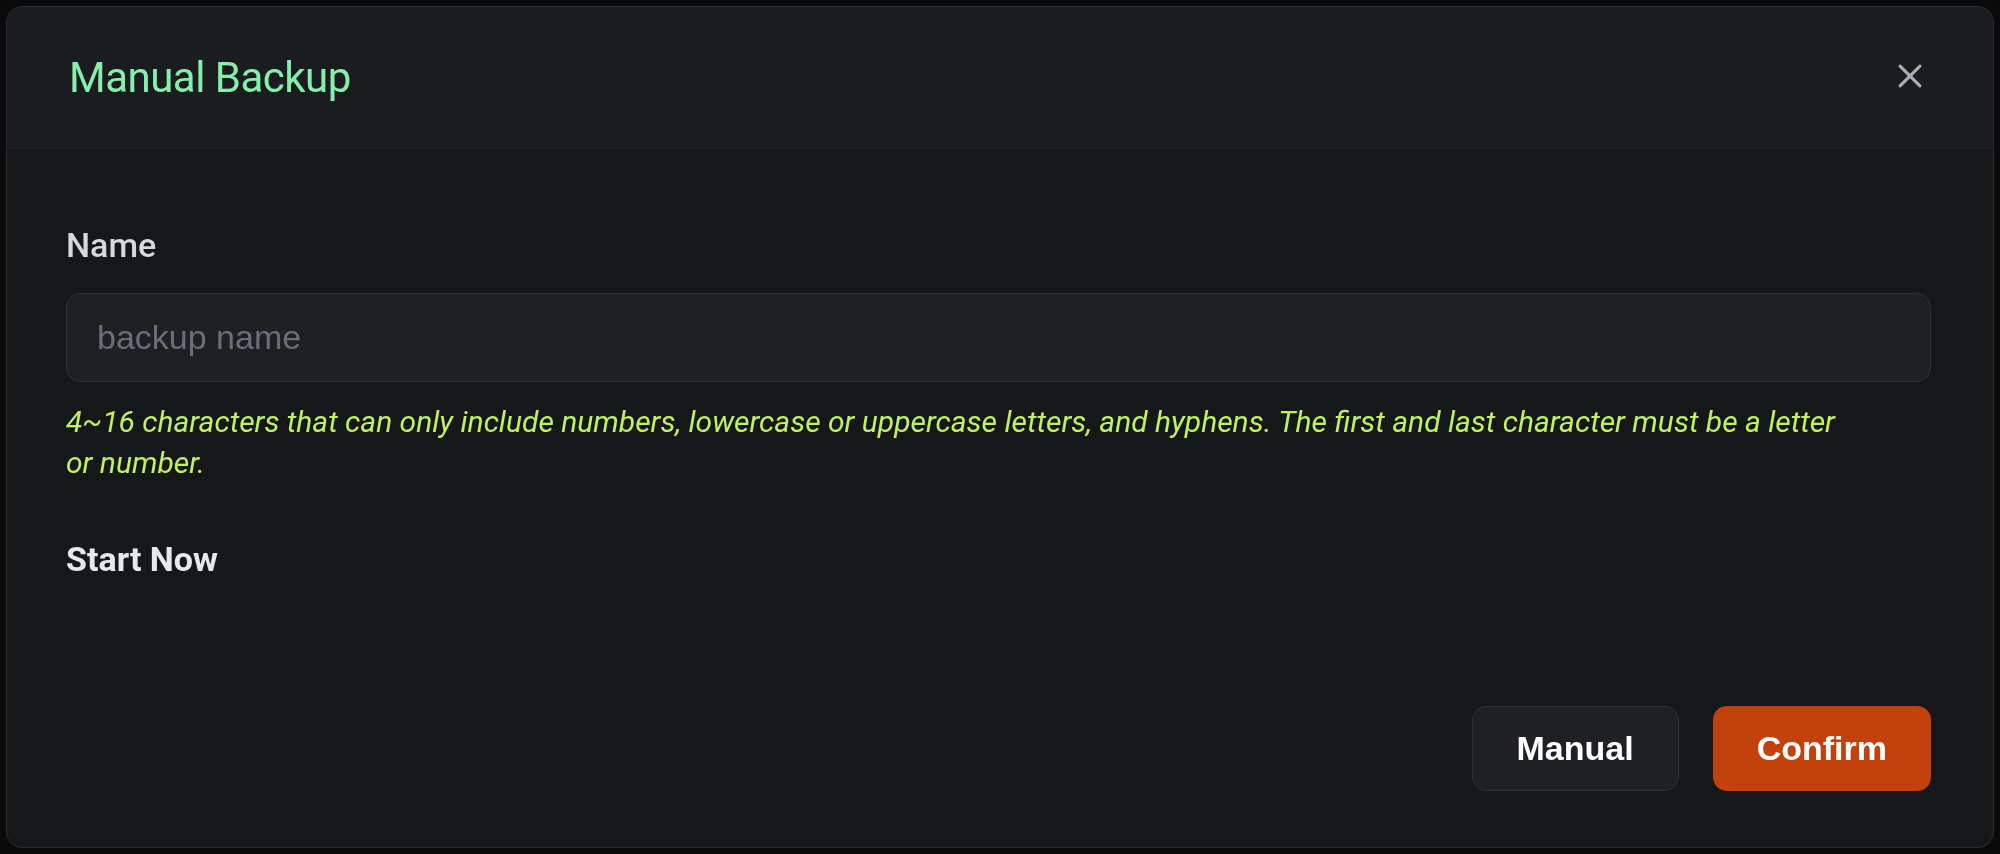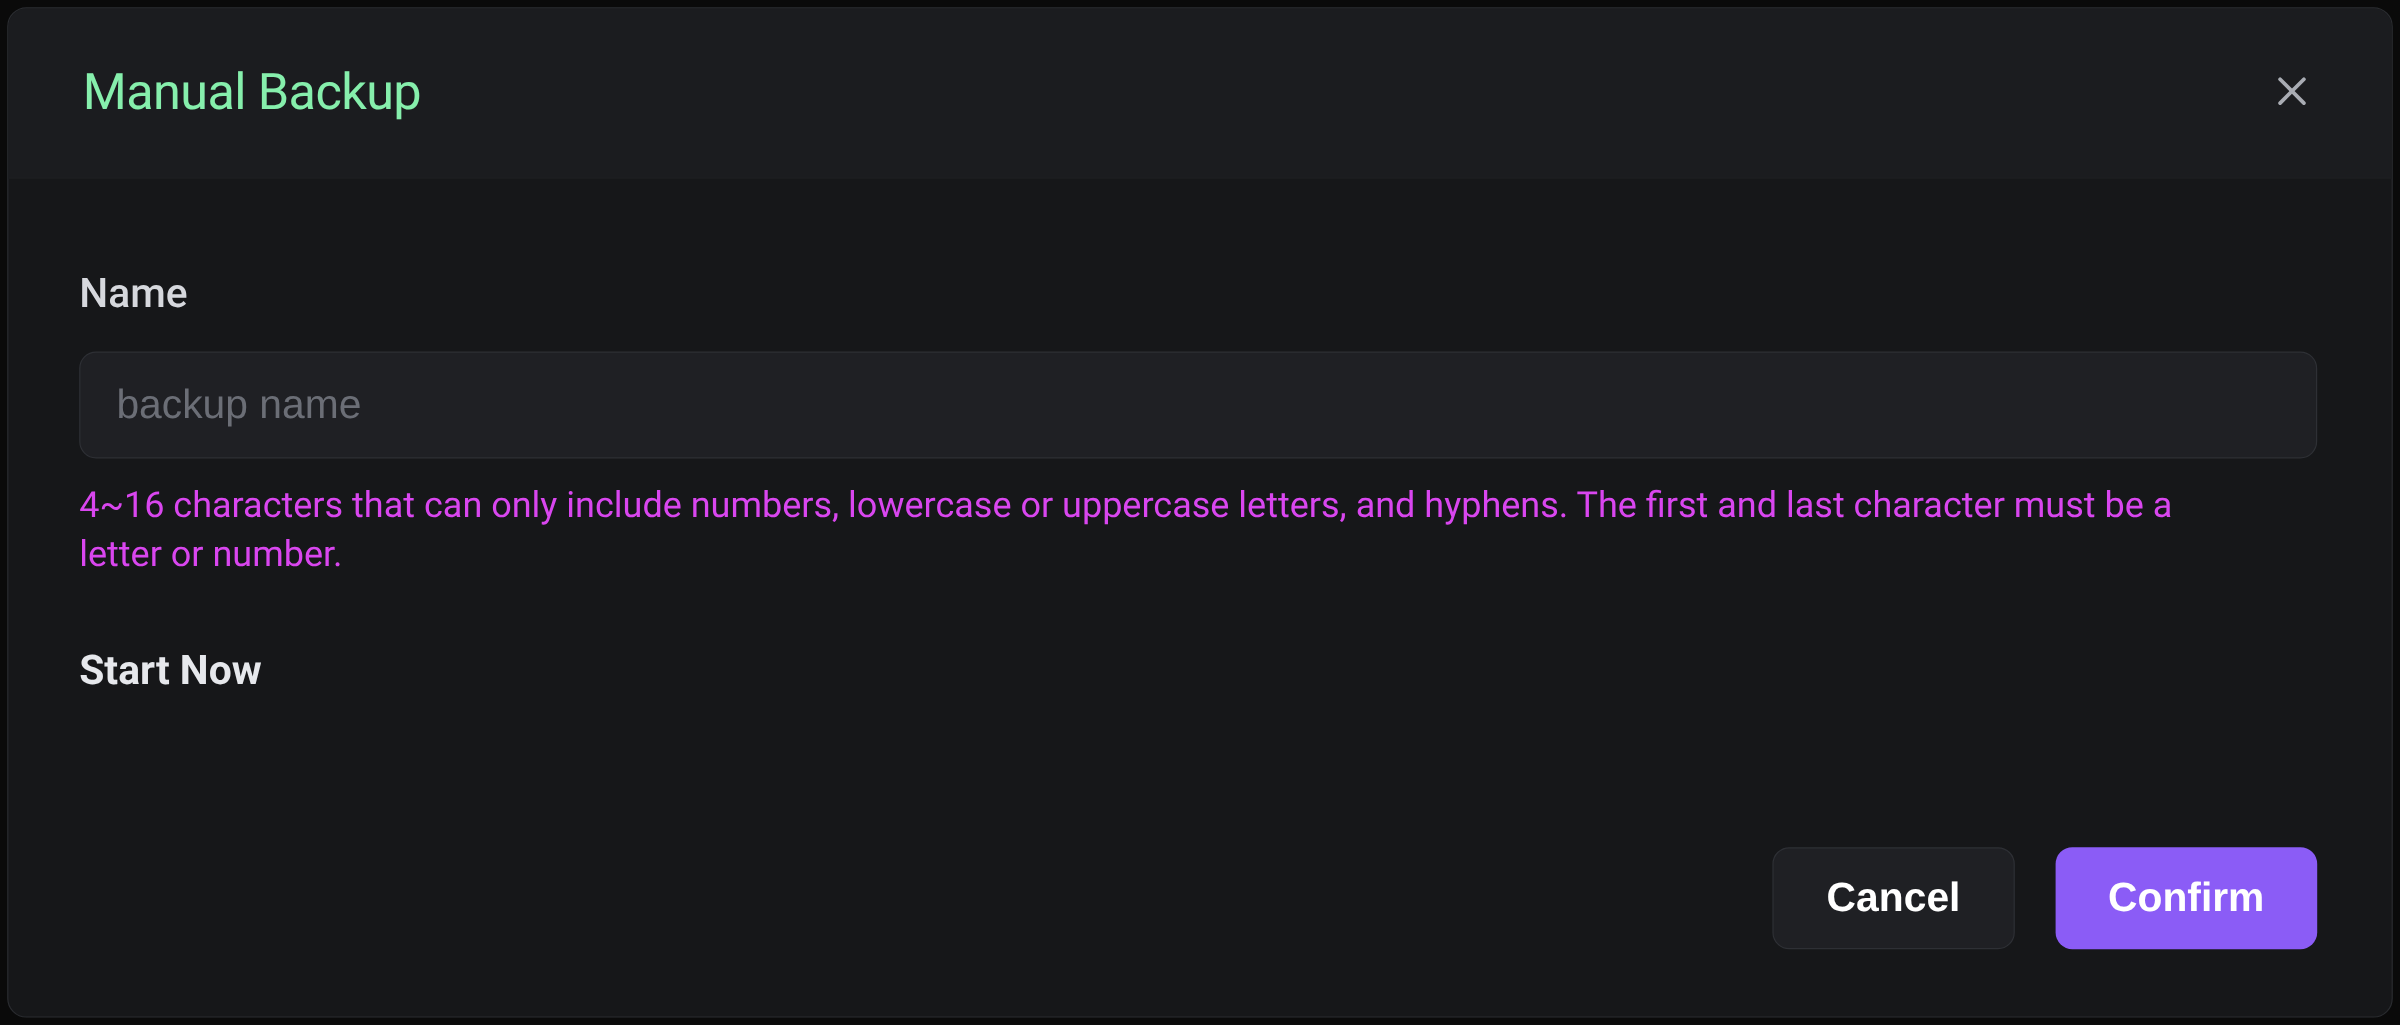--- a/index.html
+++ b/index.html
@@ -74,25 +74,26 @@
       border-radius: 14px;
       padding: 24px 30px;
       color: #e8e8e8;
       font-size: 34px;
       outline: none;
     }
     .text-input::placeholder {
       color: #6b6e76;
     }
     .helper-text {
-      color: #d946ef;
+      color: #bef264;
       font-size: 30px;
       line-height: 1.35;
       margin-top: 20px;
       max-width: 1780px;
+      font-style: italic;
     }
     .start-row {
       display: flex;
       align-items: center;
       gap: 48px;
       margin-top: 56px;
     }
     .start-label {
       color: #e6e8ec;
       font-size: 34px;
@@ -116,21 +117,21 @@
       padding: 22px 44px;
       cursor: pointer;
       border: none;
     }
     .btn-cancel {
       background: #1f2024;
       color: #ffffff;
       border: 1px solid #2e3035;
     }
     .btn-confirm {
-      background: #8b5cf6;
+      background: #c2410c;
       color: #ffffff;
     }
   </style>
 </head>
 <body>
 
 <div class="dialog">
   <div class="dialog-header">
     <h1 class="dialog-title">Manual Backup</h1>
     <button class="close-btn">
@@ -147,16 +148,16 @@
     <label class="field-label">Name</label>
     <input type="text" class="text-input" placeholder="backup name" style="">
     <p class="helper-text">4~16 characters that can only include numbers, lowercase or uppercase letters, and hyphens. The first and last character must be a letter or number.</p>
 
     <div class="start-row">
       <span class="start-label">Start Now</span>
     </div>
   </div>
 
   <div class="dialog-footer">
-    <button class="btn btn-cancel">Cancel</button>
+    <button class="btn btn-cancel">Manual</button>
     <button class="btn btn-confirm">Confirm</button>
   </div>
 </div>
 
 </body></html>

